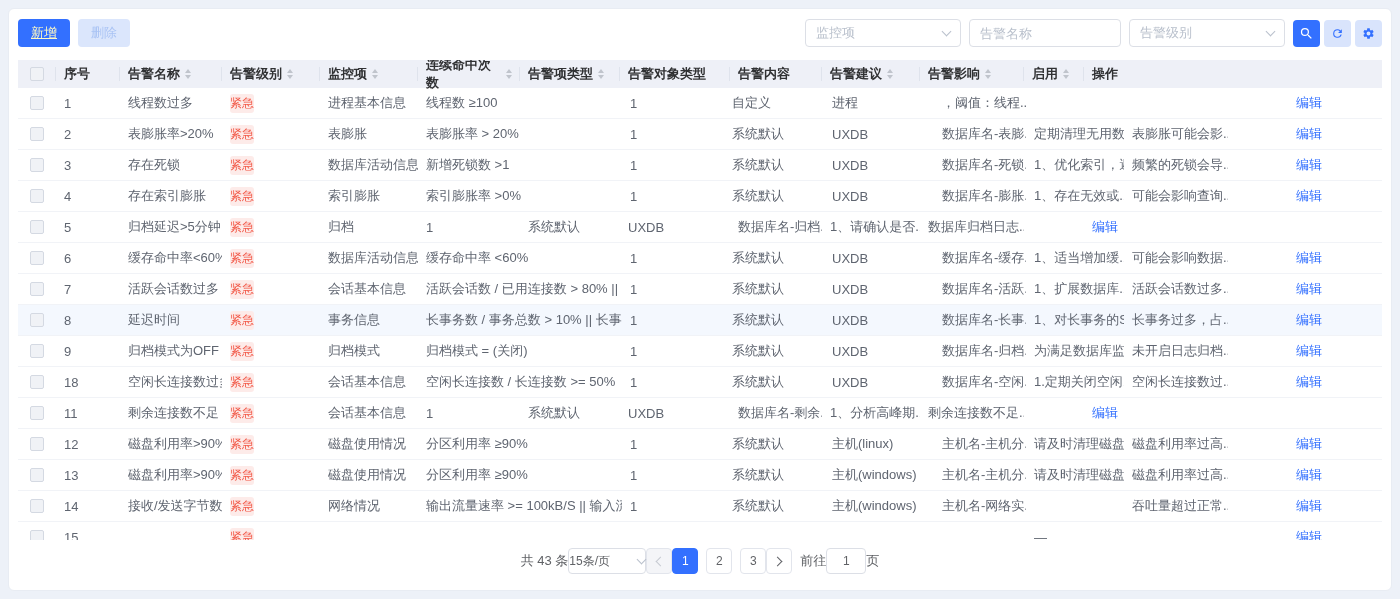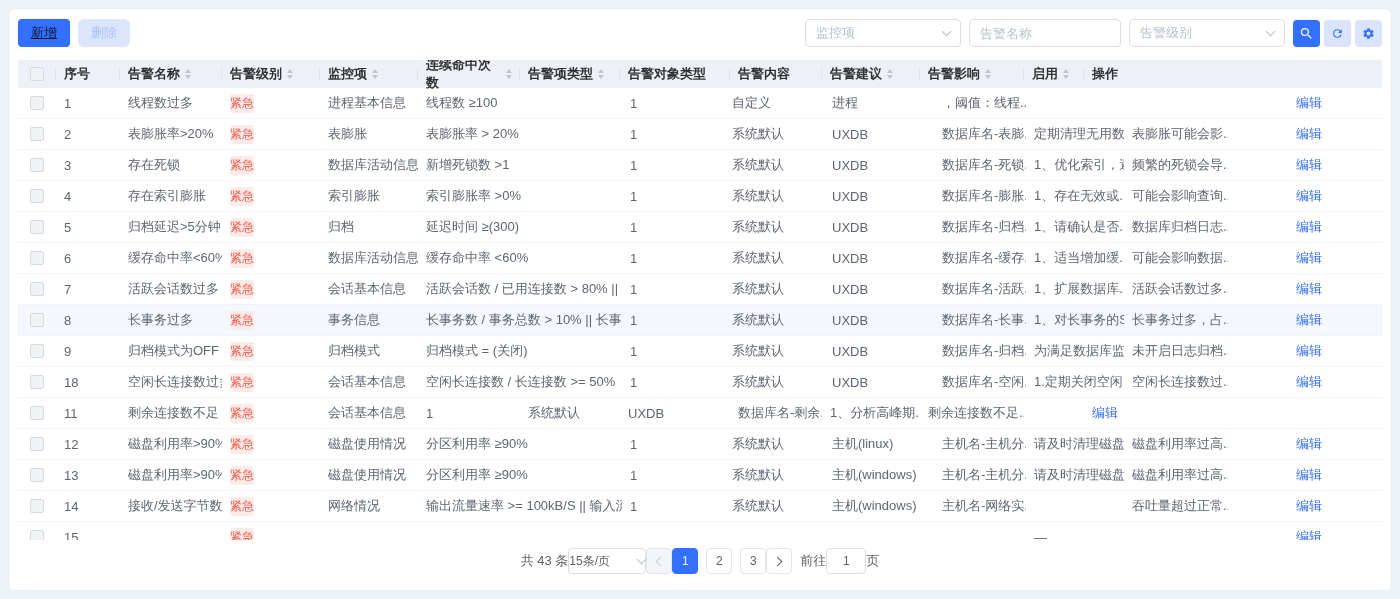--- a/index.html
+++ b/index.html
@@ -16,22 +16,22 @@
   }
   *{margin:0;padding:0;box-sizing:border-box}
   html,body{width:1400px;height:599px;overflow:hidden;}
   body{background:#edf1f8;font-family:"Liberation Sans","DejaVu Sans",sans-serif;font-size:13px;}
   .card{position:absolute;top:8px;left:8px;width:1384px;height:583px;background:#fff;
         border:1px solid #e8ecf3;border-radius:6px;padding:10px 9px 0 9px;}
   
   .toolbar{display:flex;align-items:center;height:28px;margin-bottom:13px;}
   .btn{height:28px;border:none;border-radius:4px;padding:0 13px;font-size:13px;cursor:pointer;
        font-family:inherit;}
-  .btn-add{background:var(--primary);color:#0f172a;text-decoration:underline;}
-  .btn-delete{background:#dbe6fc;color:#a9c3f4;margin-left:8px;cursor:not-allowed;border-radius:6px;}
+  .btn-add{background:var(--primary);color:#fef9c3;text-decoration:underline;}
+  .btn-delete{background:#dbe6fc;color:#a9c3f4;margin-left:8px;cursor:not-allowed;}
   .spacer{flex:1}
   .filter-select{width:156px;height:28px;border:1px solid var(--border);border-radius:4px;
         display:flex;align-items:center;justify-content:space-between;padding:0 10px;
         color:var(--ph);margin-left:8px;background:#fff;cursor:pointer;}
   .filter-input{width:152px;height:28px;border:1px solid var(--border);border-radius:4px;
         padding:0 10px;margin-left:8px;font-size:13px;color:var(--cell-text);font-family:inherit;outline:none;}
   .filter-input::placeholder{color:var(--ph);}
   .icon-btn{width:27px;height:27px;border:none;border-radius:4px;display:flex;align-items:center;
         justify-content:center;cursor:pointer;}
   .icon-btn.primary{background:var(--primary);margin-left:8px;}
@@ -270,21 +270,20 @@
           <div class="td c13"><span class="edit-link">编辑</span></div>
         </div>
         <div class="tr">
           <div class="td c0">
             <span class="checkbox"></span>
           </div>
           <div class="td c1">5</div>
           <div class="td c2">归档延迟&gt;5分钟</div>
           <div class="td c3"><span class="badge">紧急</span></div>
           <div class="td c4">归档</div>
-          <div class="td c5">延迟时间 ≥(300)</div>
           <div class="td c6">1</div>
           <div class="td c7">系统默认</div>
           <div class="td c8">UXDB</div>
           <div class="td c9">数据库名-归档...</div>
           <div class="td c10">1、请确认是否...</div>
           <div class="td c11">数据库归档日志...</div>
           <div class="td c12"><span class="switch"></span></div>
           <div class="td c13"><span class="edit-link">编辑</span></div>
         </div>
         <div class="tr">
@@ -321,21 +320,21 @@
           <div class="td c10">1、扩展数据库...</div>
           <div class="td c11">活跃会话数过多...</div>
           <div class="td c12"><span class="switch"></span></div>
           <div class="td c13"><span class="edit-link">编辑</span></div>
         </div>
         <div class="tr hl">
           <div class="td c0">
             <span class="checkbox"></span>
           </div>
           <div class="td c1">8</div>
-          <div class="td c2">长事务过多</div>
+          <div class="td c2">延迟时间</div>
           <div class="td c3"><span class="badge">紧急</span></div>
           <div class="td c4">事务信息</div>
           <div class="td c5">长事务数 / 事务总数 &gt; 10% || 长事务...</div>
           <div class="td c6">1</div>
           <div class="td c7">系统默认</div>
           <div class="td c8">UXDB</div>
           <div class="td c9">数据库名-长事...</div>
           <div class="td c10">1、对长事务的S...</div>
           <div class="td c11">长事务过多，占...</div>
           <div class="td c12"><span class="switch"></span></div>

